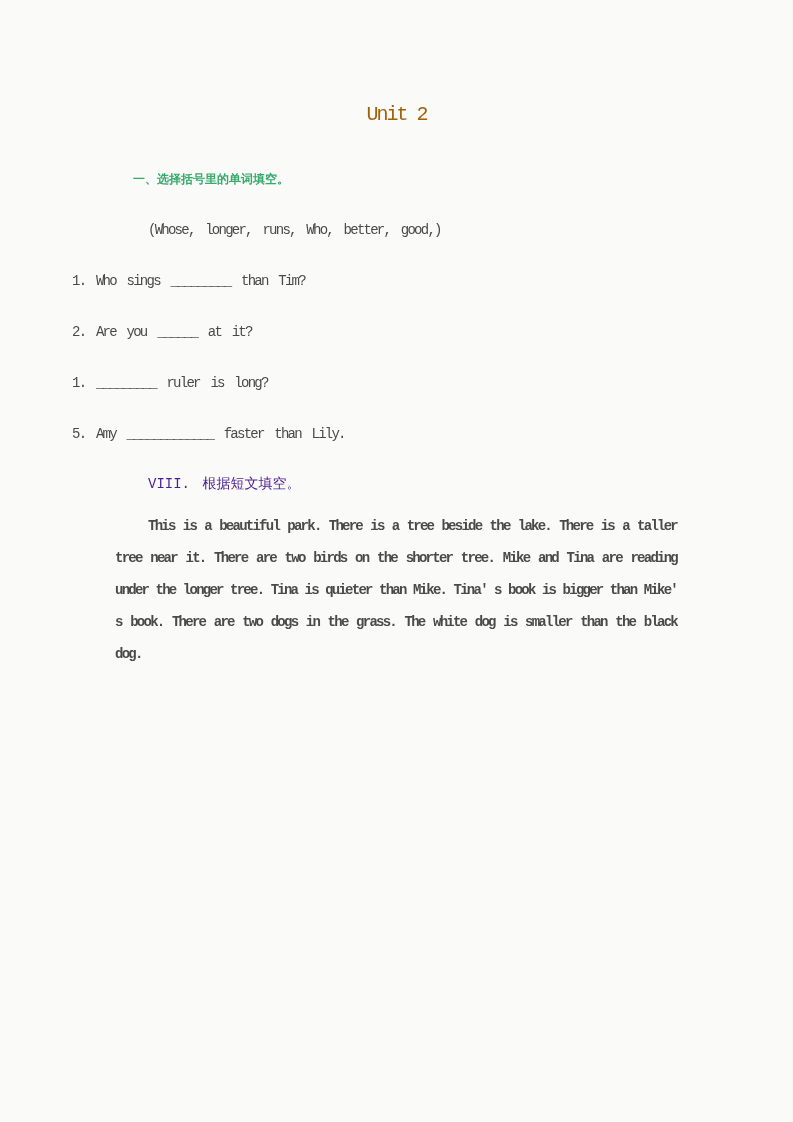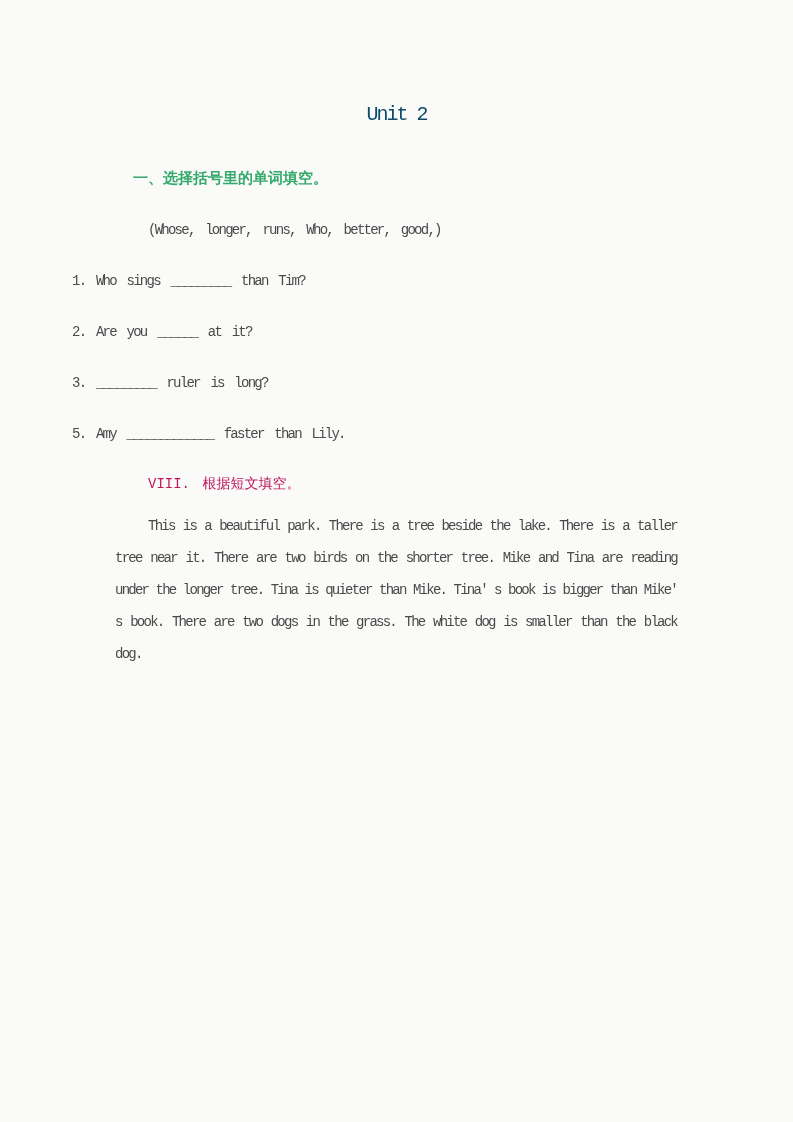--- a/index.html
+++ b/index.html
@@ -20,57 +20,58 @@
     font-size: 14px;
     color: #4a4a4a;
     letter-spacing: -1.75px;
   }
   .doc-title {
     padding-top: 104px;
     text-align: center;
     font-size: 20px;
     line-height: 22px;
     letter-spacing: -2px;
-    color: #0c4a6e;
+    color: #a16207;
     font-weight: 400;
   }
   .sec-heading {
     margin: 46px 0 0 133px;
     line-height: 16px;
-    font-size: 15px;
+    font-size: 12px;
     font-weight: 700;
     letter-spacing: 0;
     color: #36a96c;
   }
   .word-bank {
     margin: 34px 8px 0 148px;
     line-height: 16px;
     word-spacing: 4px;
   }
   .exercise-item {
     margin: 35px 0 0 72px;
     line-height: 16px;
     word-spacing: 4px;
   }
   .sub-heading {
     margin: 34px 16px 0 148px;
     line-height: 16px;
     letter-spacing: 0;
     word-spacing: 4px;
-    color: #be185d;
+    color: #4c1d95;
     font-weight: 400;
   }
   .passage {
     margin: 18px 0 0 115px;
     width: 562px;
   }
   .passage-line {
     line-height: 32px;
     text-align: justify;
     text-align-last: justify;
+    font-weight: bold;
   }
   .passage-line.first {
     text-indent: 33px;
   }
   .passage-line.last {
     text-align: right;
     text-align-last: left;
   }
 </style>
 </head>
@@ -81,21 +82,21 @@
   <div class="doc-title">Unit 2</div>
 
   <div class="sec-heading">一、选择括号里的单词填空。</div>
 
   <div class="word-bank">(Whose, longer, runs, Who, better, good,)</div>
 
   <div class="exercise-item">1. Who sings _________ than Tim?</div>
 
   <div class="exercise-item">2. Are you ______ at it?</div>
 
-  <div class="exercise-item">3. _________ ruler is long?</div>
+  <div class="exercise-item">1. _________ ruler is long?</div>
 
 
   <div class="exercise-item">5. Amy _____________ faster than Lily.</div>
 
 
   <div class="sub-heading">VIII. 根据短文填空。</div>
 
   <div class="passage">
     <div class="passage-line first">This is a beautiful park. There is a tree beside the lake. There is a taller</div>
     <div class="passage-line">tree near it. There are two birds on the shorter tree. Mike and Tina are reading</div>

